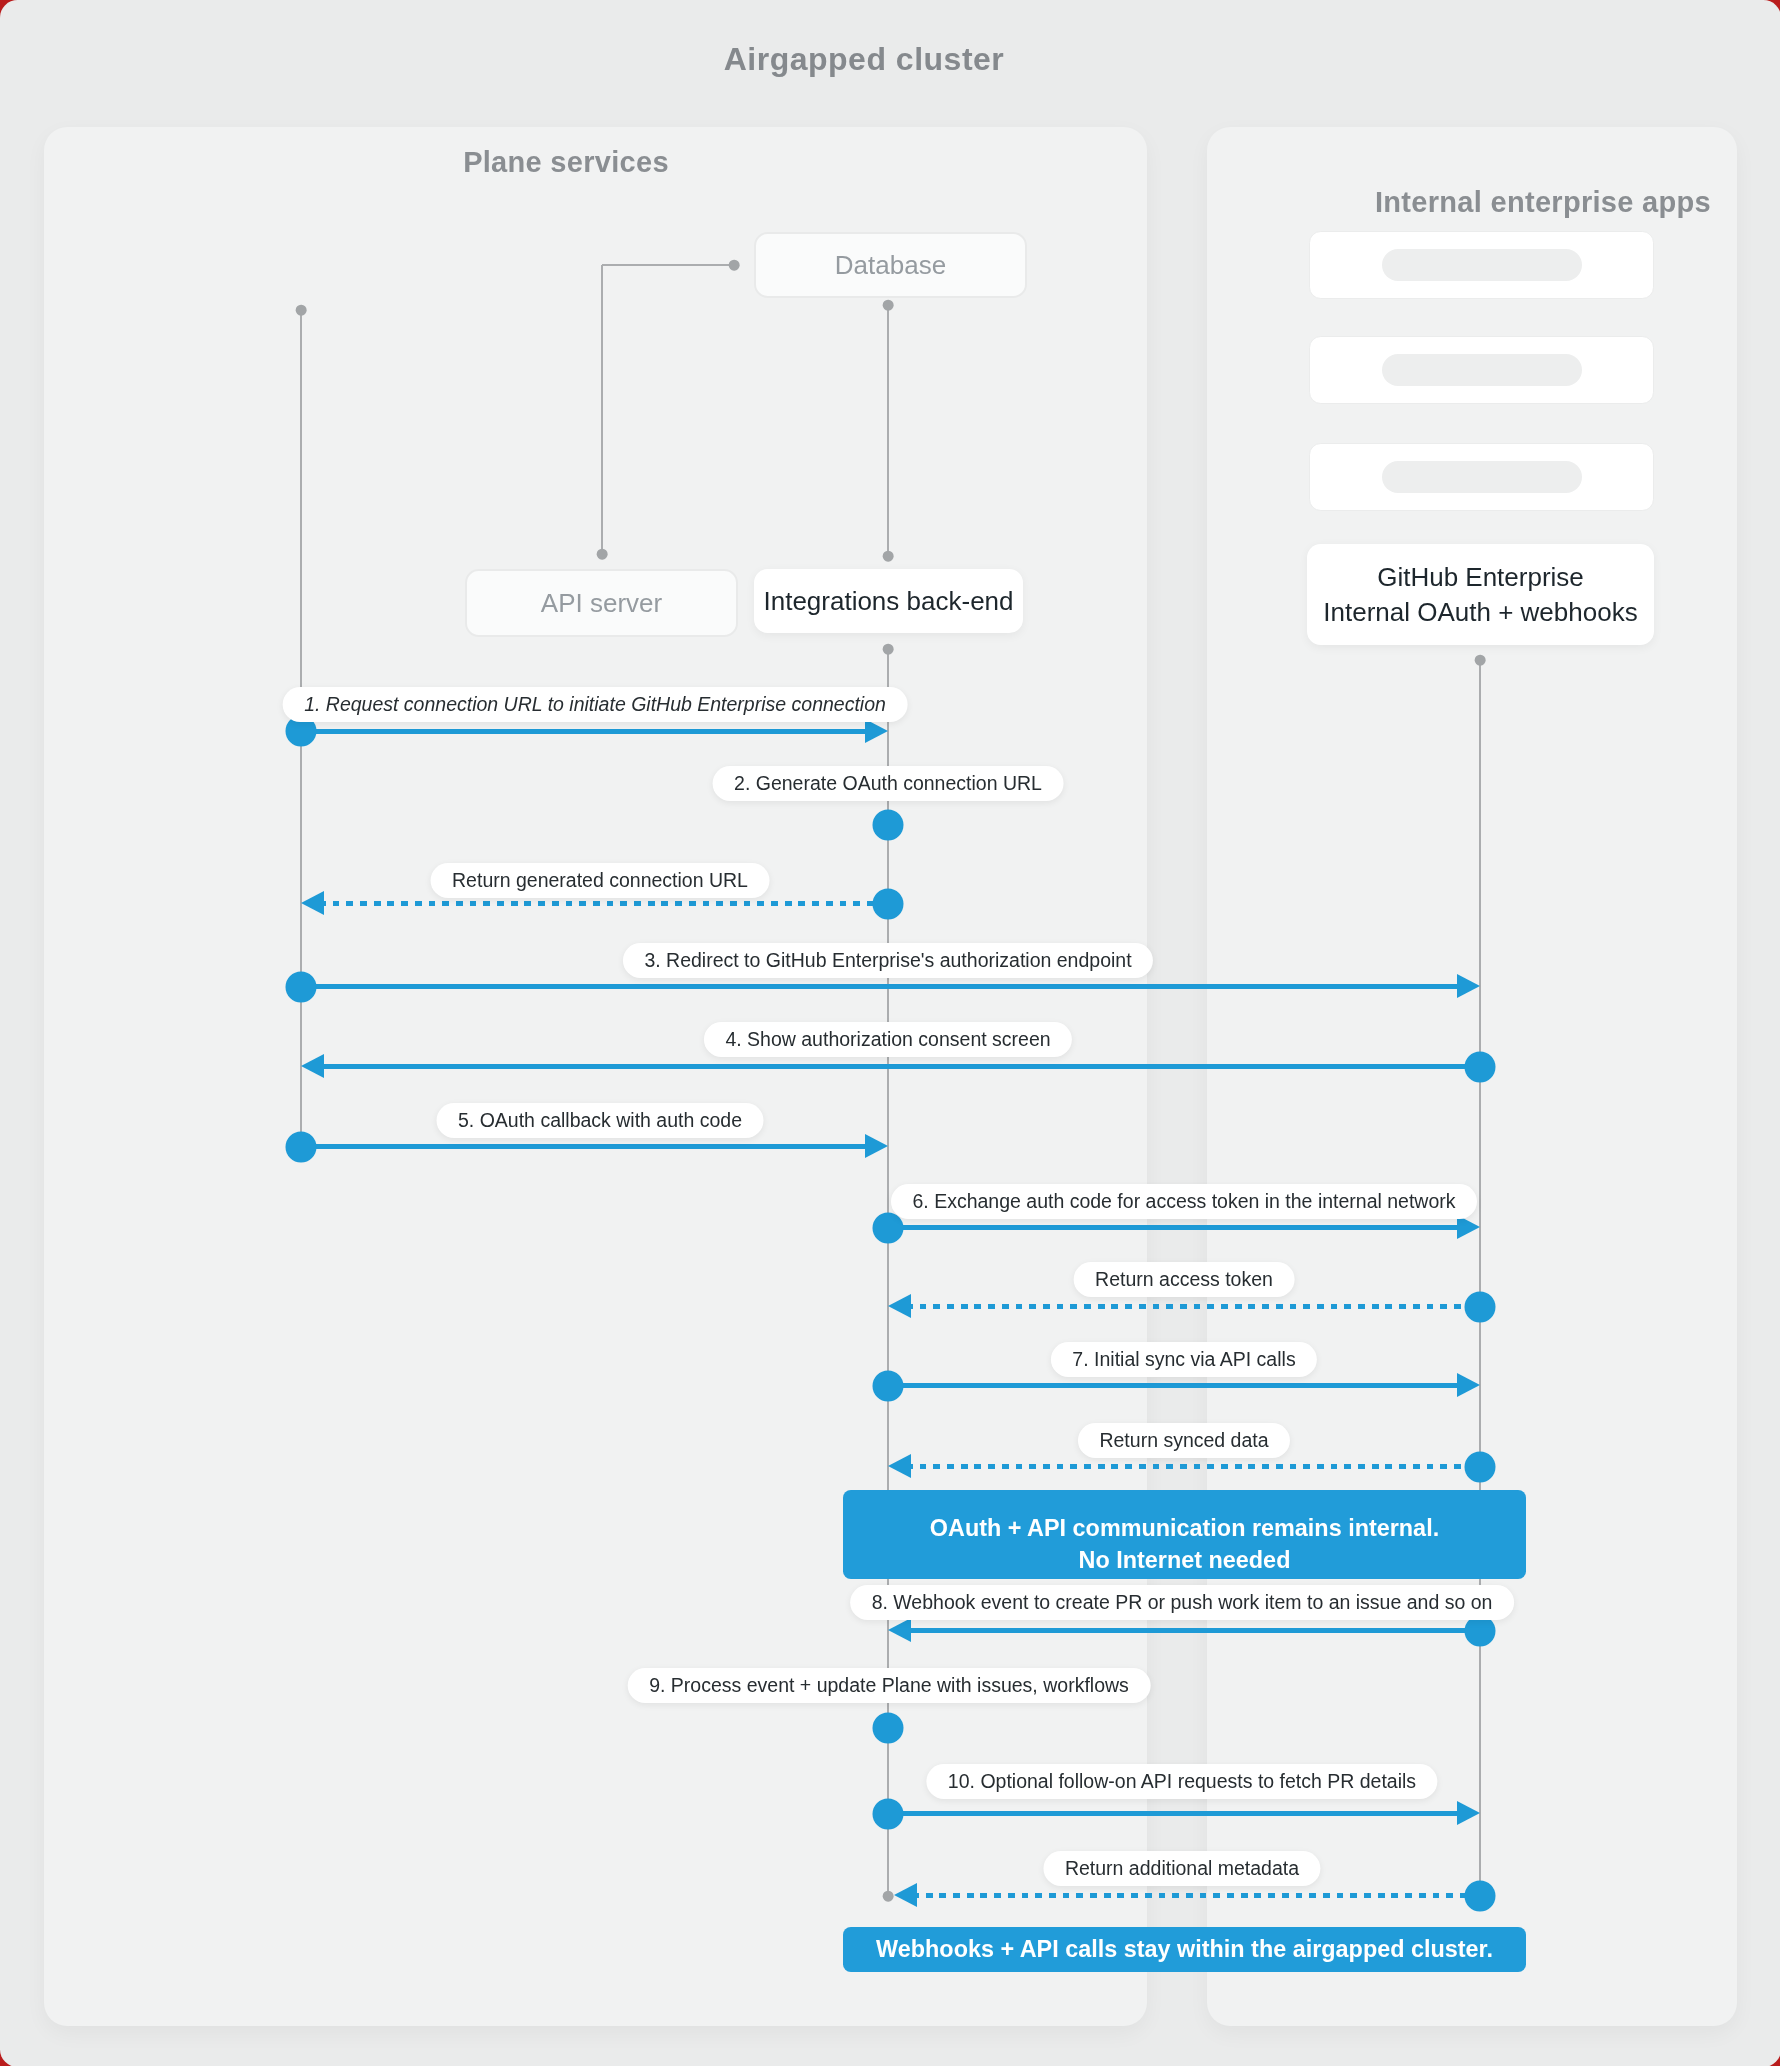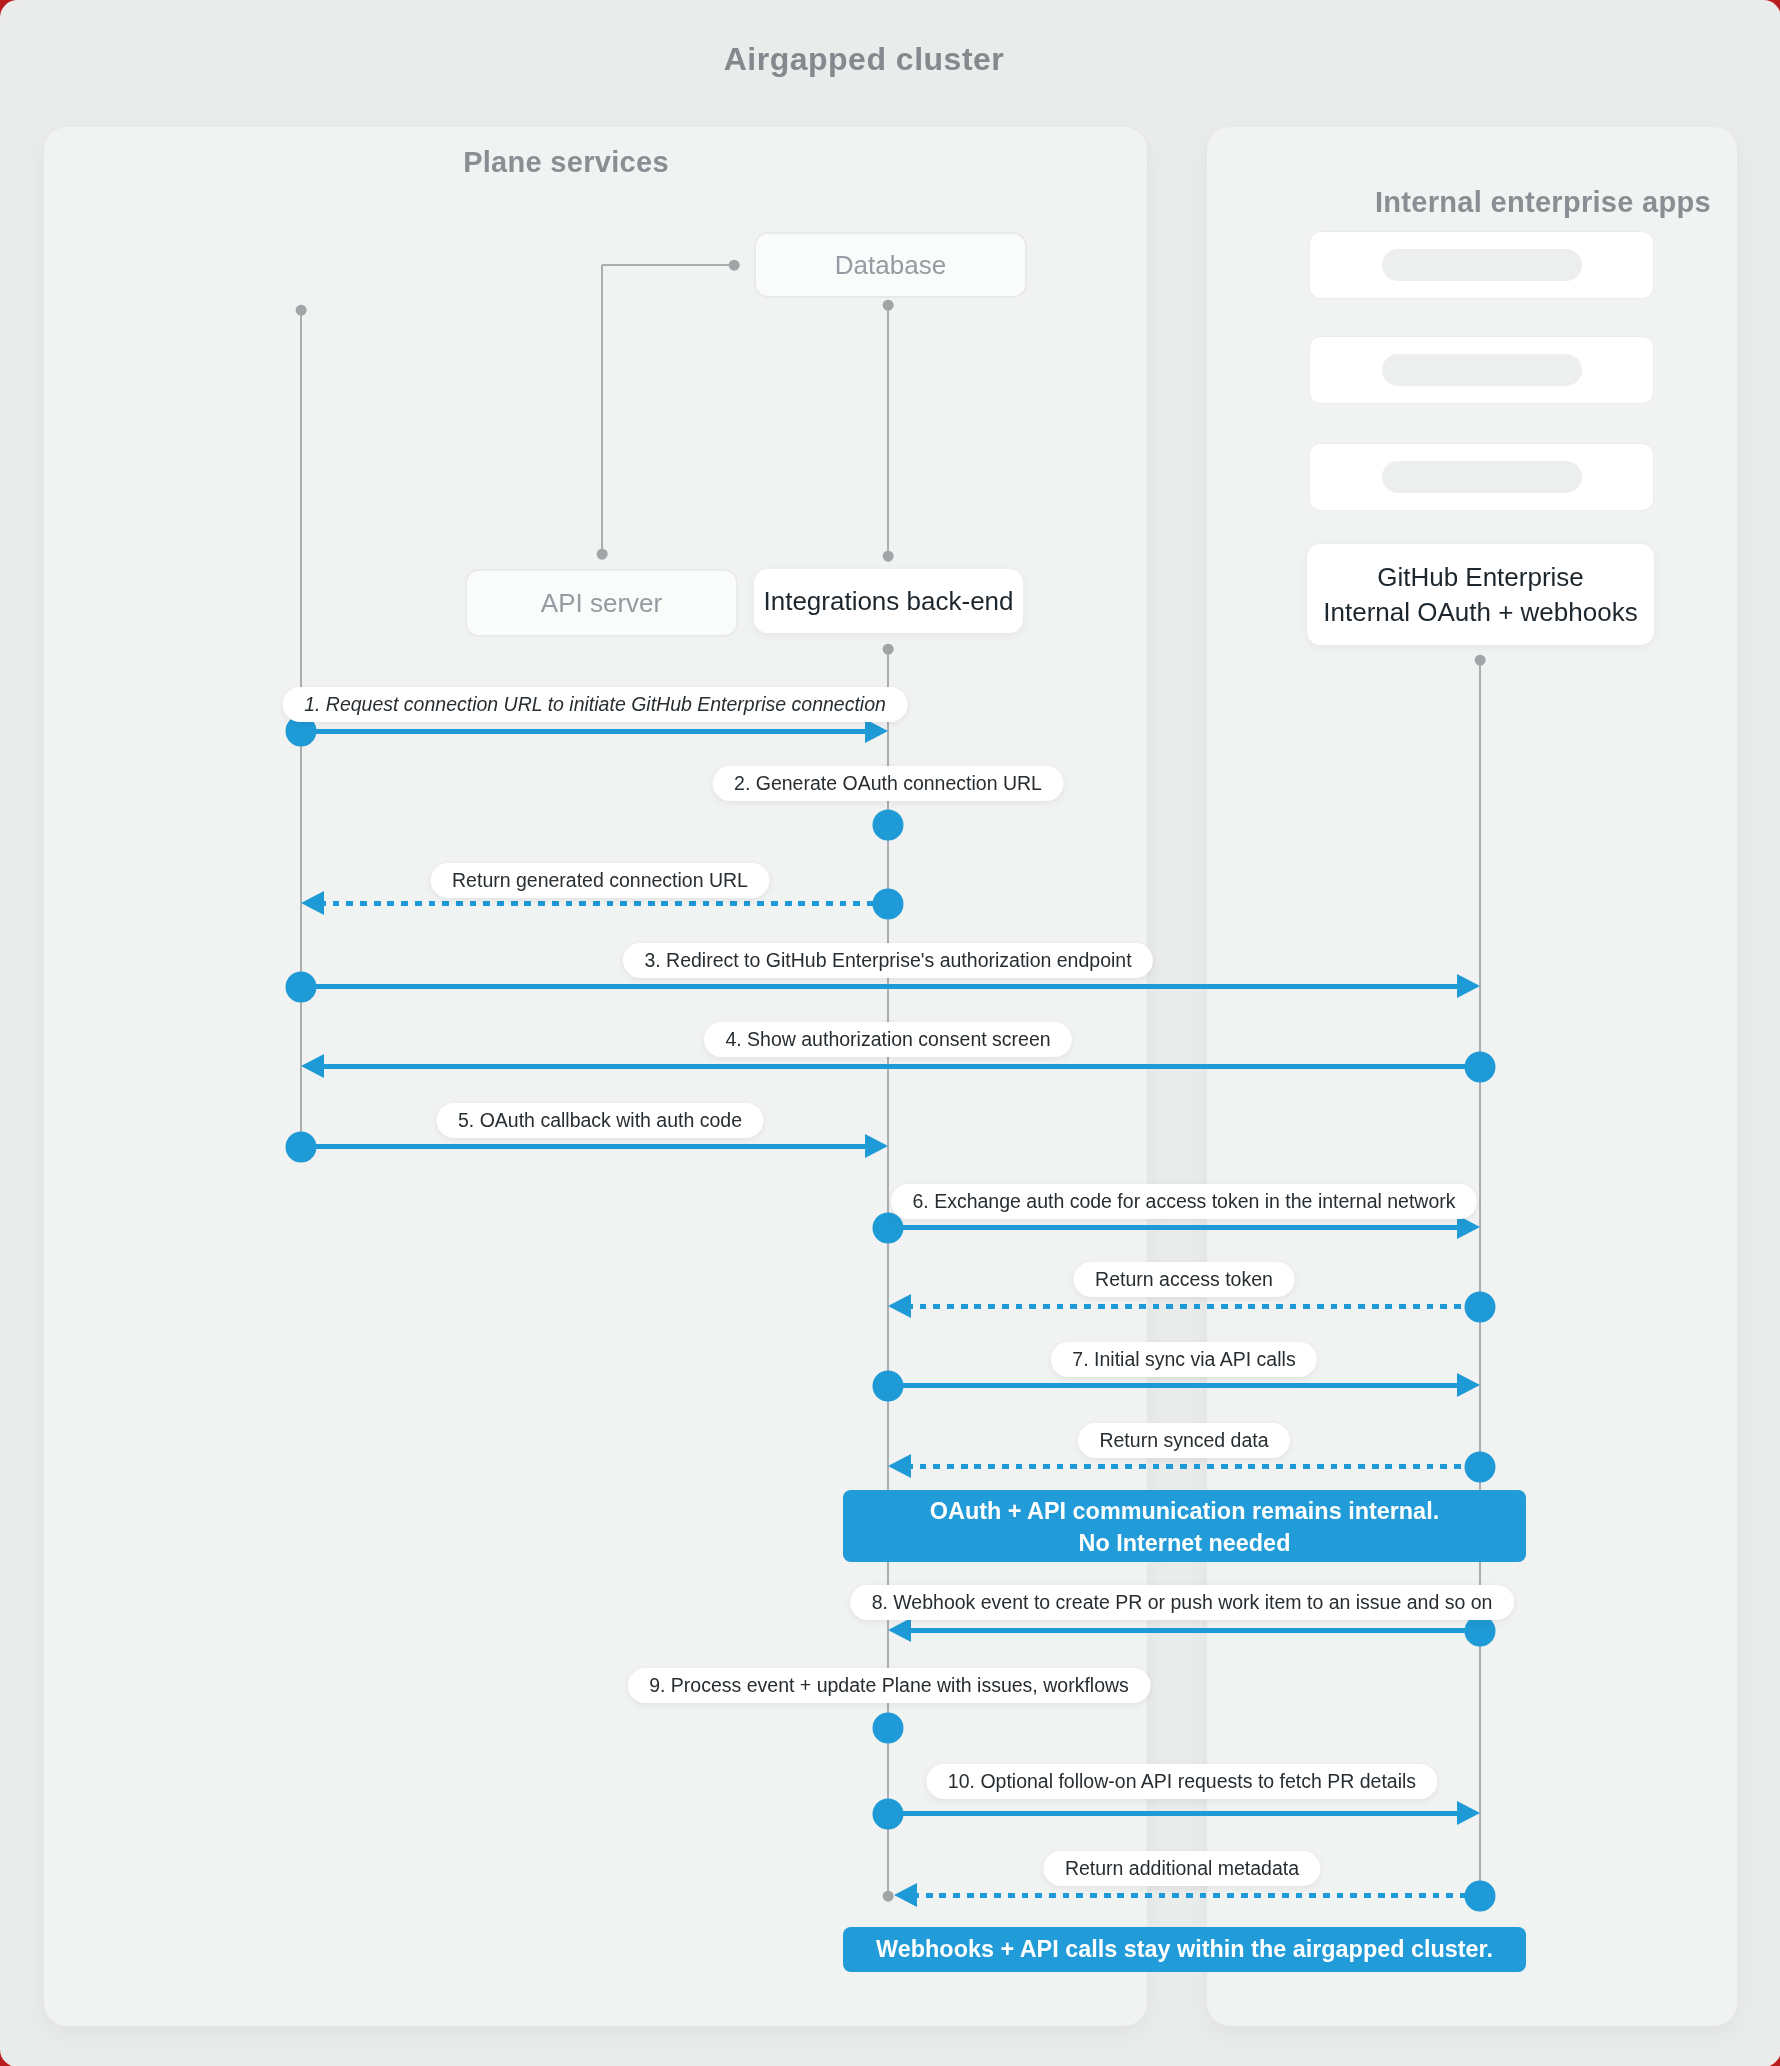--- a/index.html
+++ b/index.html
@@ -45,21 +45,21 @@
   .arrow .head{position:absolute;width:0;height:0;top:0;}
   .arrow.dir-r .head{right:0;border-top:12.7px solid transparent;border-bottom:12.7px solid transparent;border-left:23.4px solid var(--accent);}
   .arrow.dir-l .head{left:0;border-top:12.7px solid transparent;border-bottom:12.7px solid transparent;border-right:23.4px solid var(--accent);}
 
   .pill{position:absolute;height:35px;line-height:35px;background:#fff;border-radius:18.5px;
     padding:0 21.5px;font-size:19.5px;color:#272D31;white-space:nowrap;
     transform:translateX(-50%);box-shadow:0 2px 7.8px rgba(0,0,0,.07);z-index:5;}
 
   .banner{position:absolute;left:843px;width:683px;background:var(--banner);color:#fff;
     border-radius:7.8px;text-align:center;font-size:23.4px;font-weight:600;z-index:6;}
-  .banner-1{top:1490px;height:70px;padding-top:2px;display:flex;flex-direction:column;
+  .banner-1{top:1490px;height:70px;padding-top:19px;display:flex;flex-direction:column;
     justify-content:center;line-height:32px;}
   .banner-2{top:1927px;height:45px;line-height:45px;}
 </style>
 </head>
 <body>
 
 <div class="stage">
   <div class="page">
 
     <div class="diagram-title">Airgapped cluster</div>

